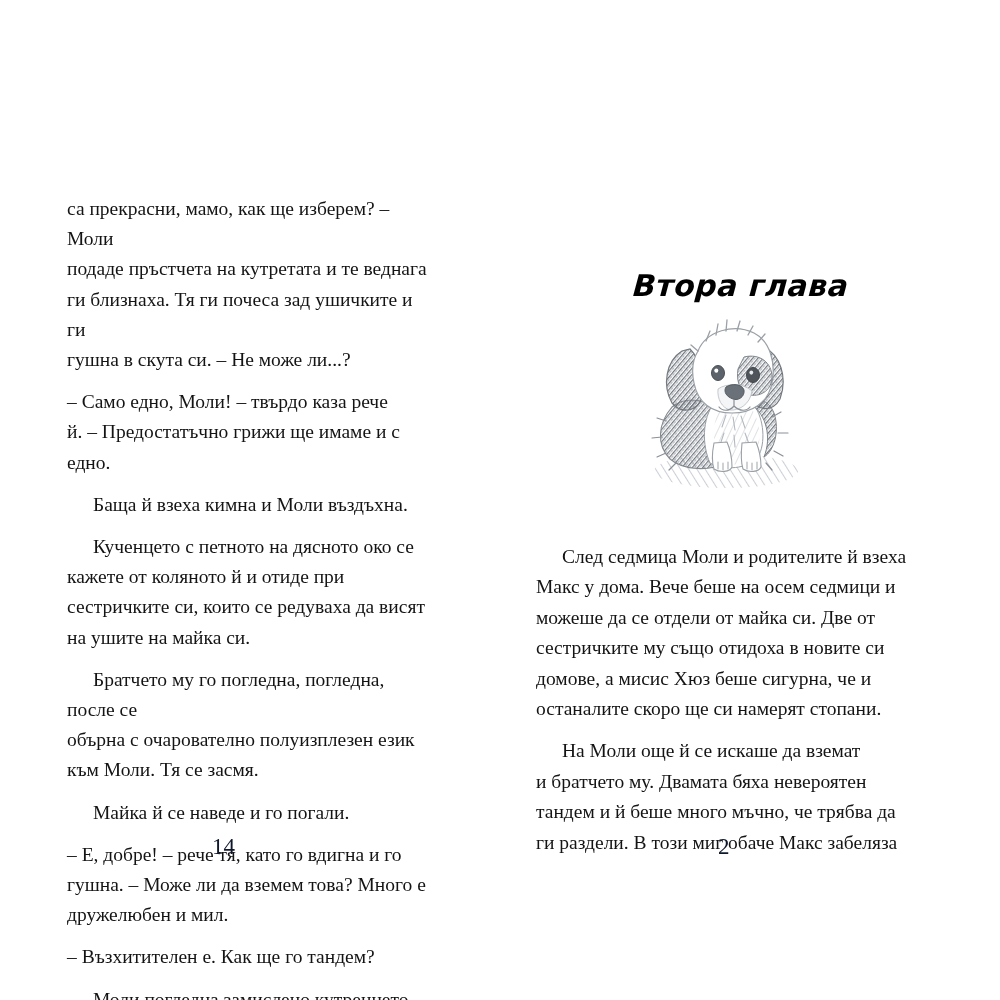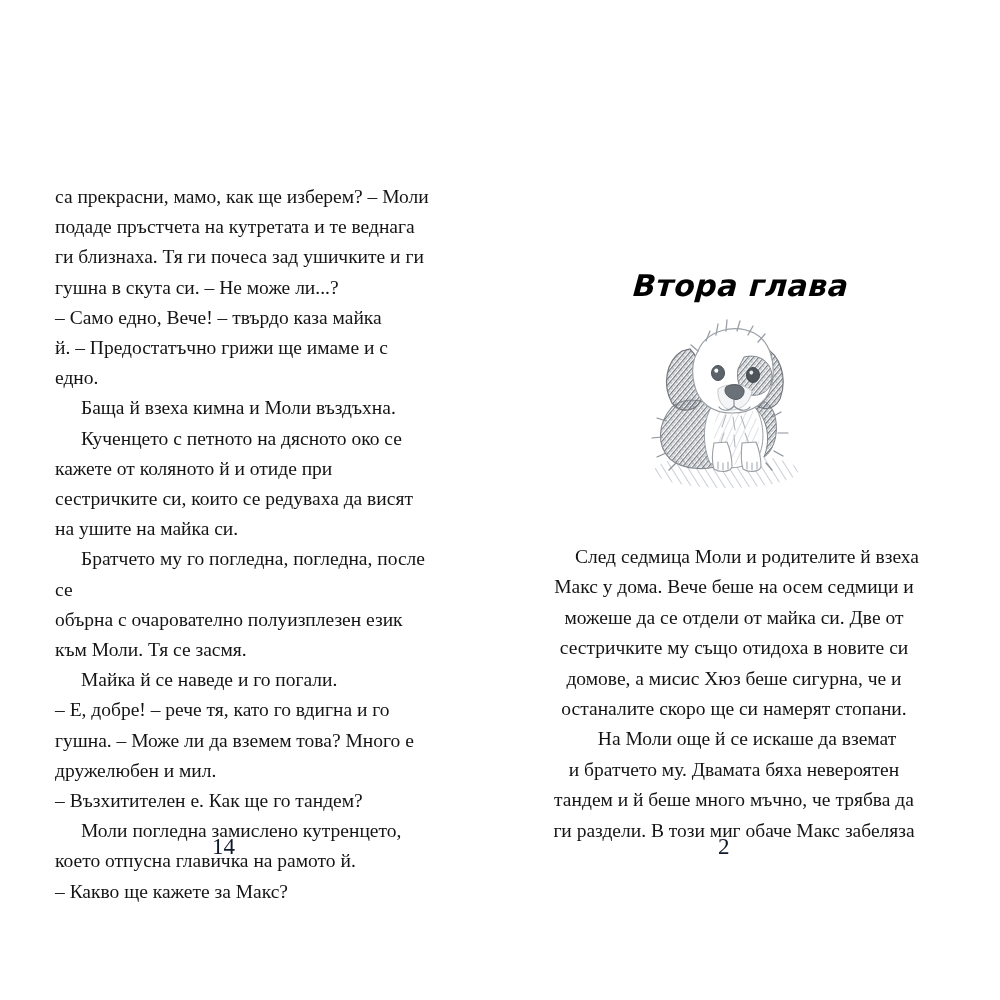--- a/index.html
+++ b/index.html
@@ -53,34 +53,33 @@
   
   .illustration {
     position: relative;
     width: 240px;
     height: 185px;
     margin: 8px auto 0 auto;
   }
   .illustration svg { display: block; width: 100%; height: 100%; }
 
   p.para {
-    margin: 0;
+    margin: 12px;
     font-size: 19.5px;
     line-height: 30.2px;
     text-indent: 26px;
     text-align: left;
     white-space: pre-line;
     color: #141414;
   }
   p.para.no-indent { text-indent: 0; }
 
   .body-right p.para {
     font-size: 19.5px;
     line-height: 30.4px;
-    text-align: center;
   }
   .body-right {
     margin-top: 46px;
   }
 
   .folio {
     position: absolute;
     font-size: 23px;
     color: #0f172a;
     width: 60px;
@@ -91,21 +90,21 @@
 </head>
 <body>
 
 <div class="spread">
 
   <div class="page-left">
     <p class="para no-indent">са прекрасни, мамо, как ще изберем? – Моли
 подаде пръстчета на кутретата и те веднага
 ги близнаха. Тя ги почеса зад ушичките и ги
 гушна в скута си. – Не може ли...?</p>
-    <p class="para no-indent"> – Само едно, Вече! – твърдо каза майка
+    <p class="para no-indent"> – Само едно, Моли! – твърдо каза рече
 й. – Предостатъчно грижи ще имаме и с
 едно.</p>
     <p class="para">Баща й взеха кимна и Моли въздъхна.</p>
     <p class="para">Кученцето с петното на дясното око се
 кажете от коляното й и отиде при
 сестричките си, които се редуваха да висят
 на ушите на майка си.</p>
     <p class="para">Братчето му го погледна, погледна, после се
 обърна с очарователно полуизплезен език
 към Моли. Тя се засмя.</p>

